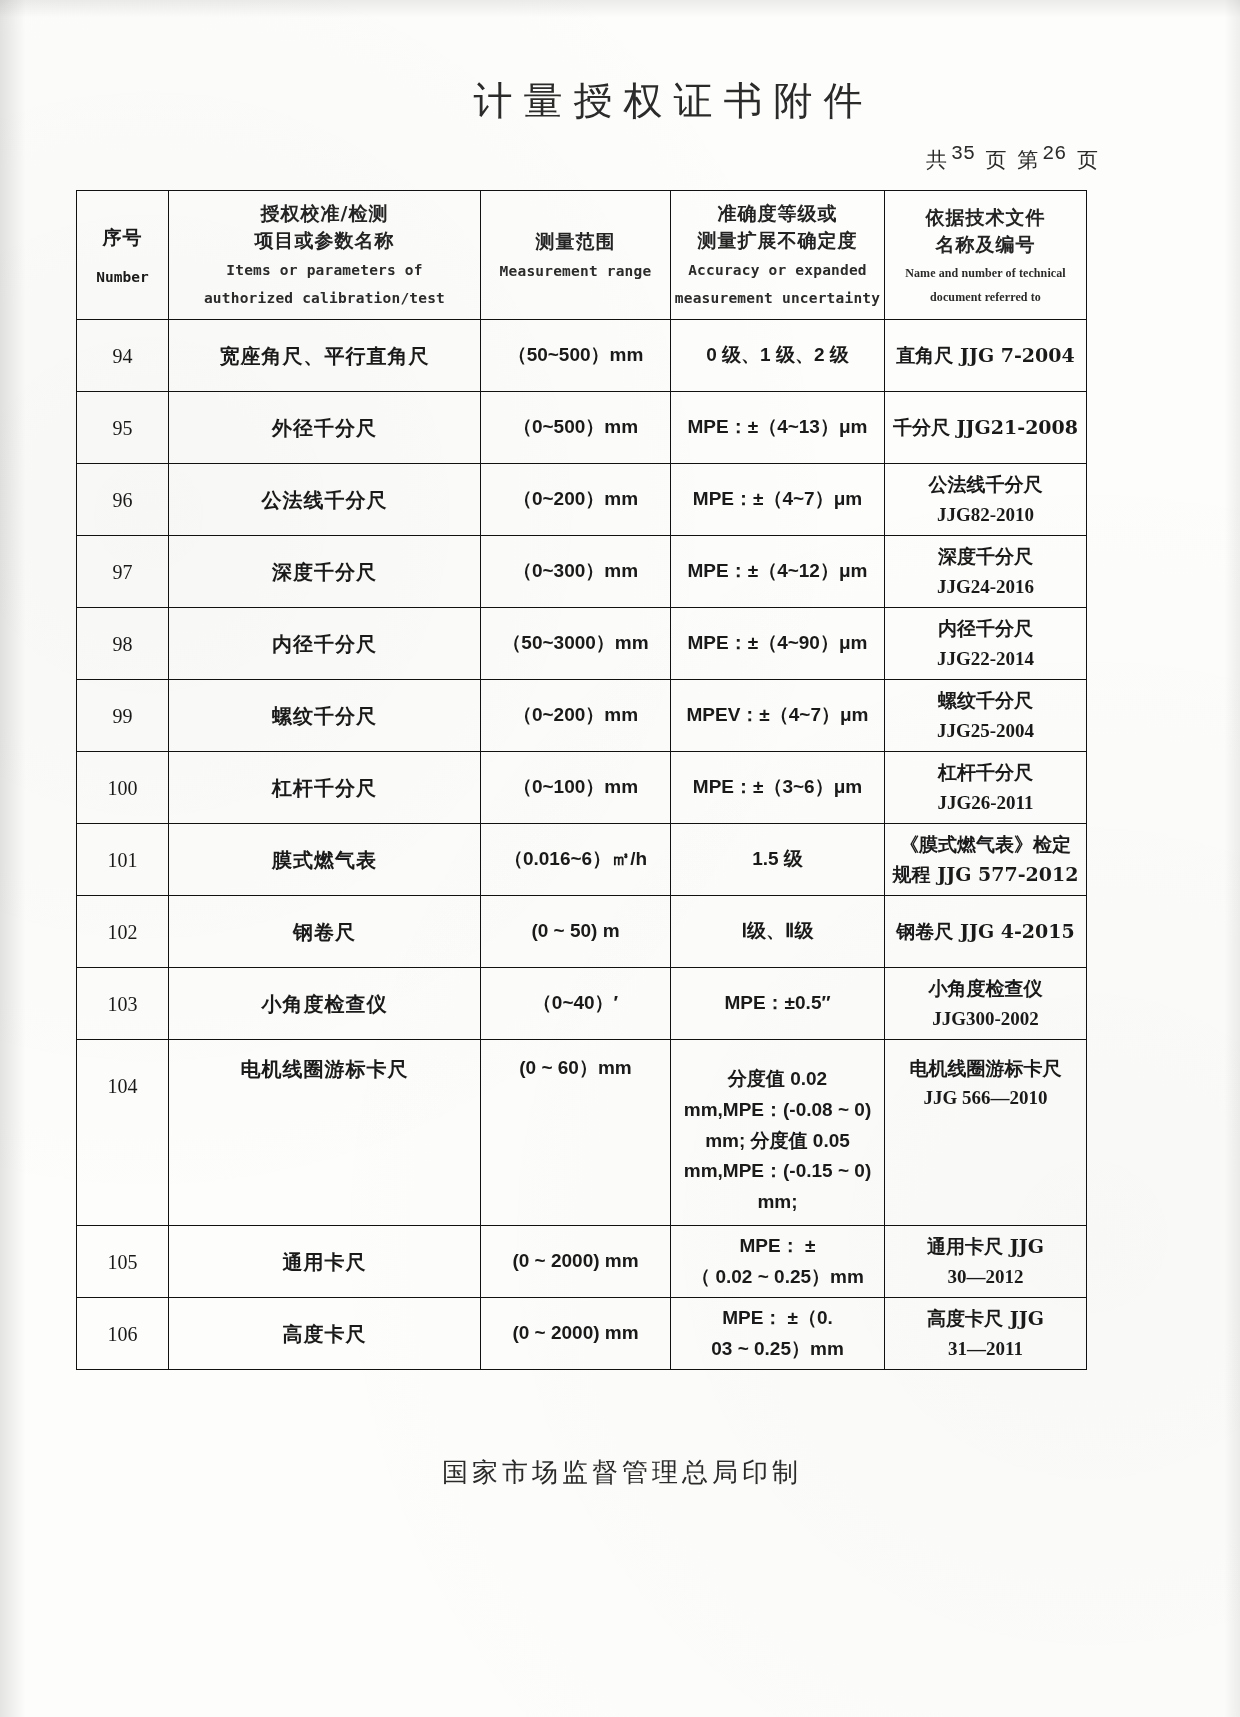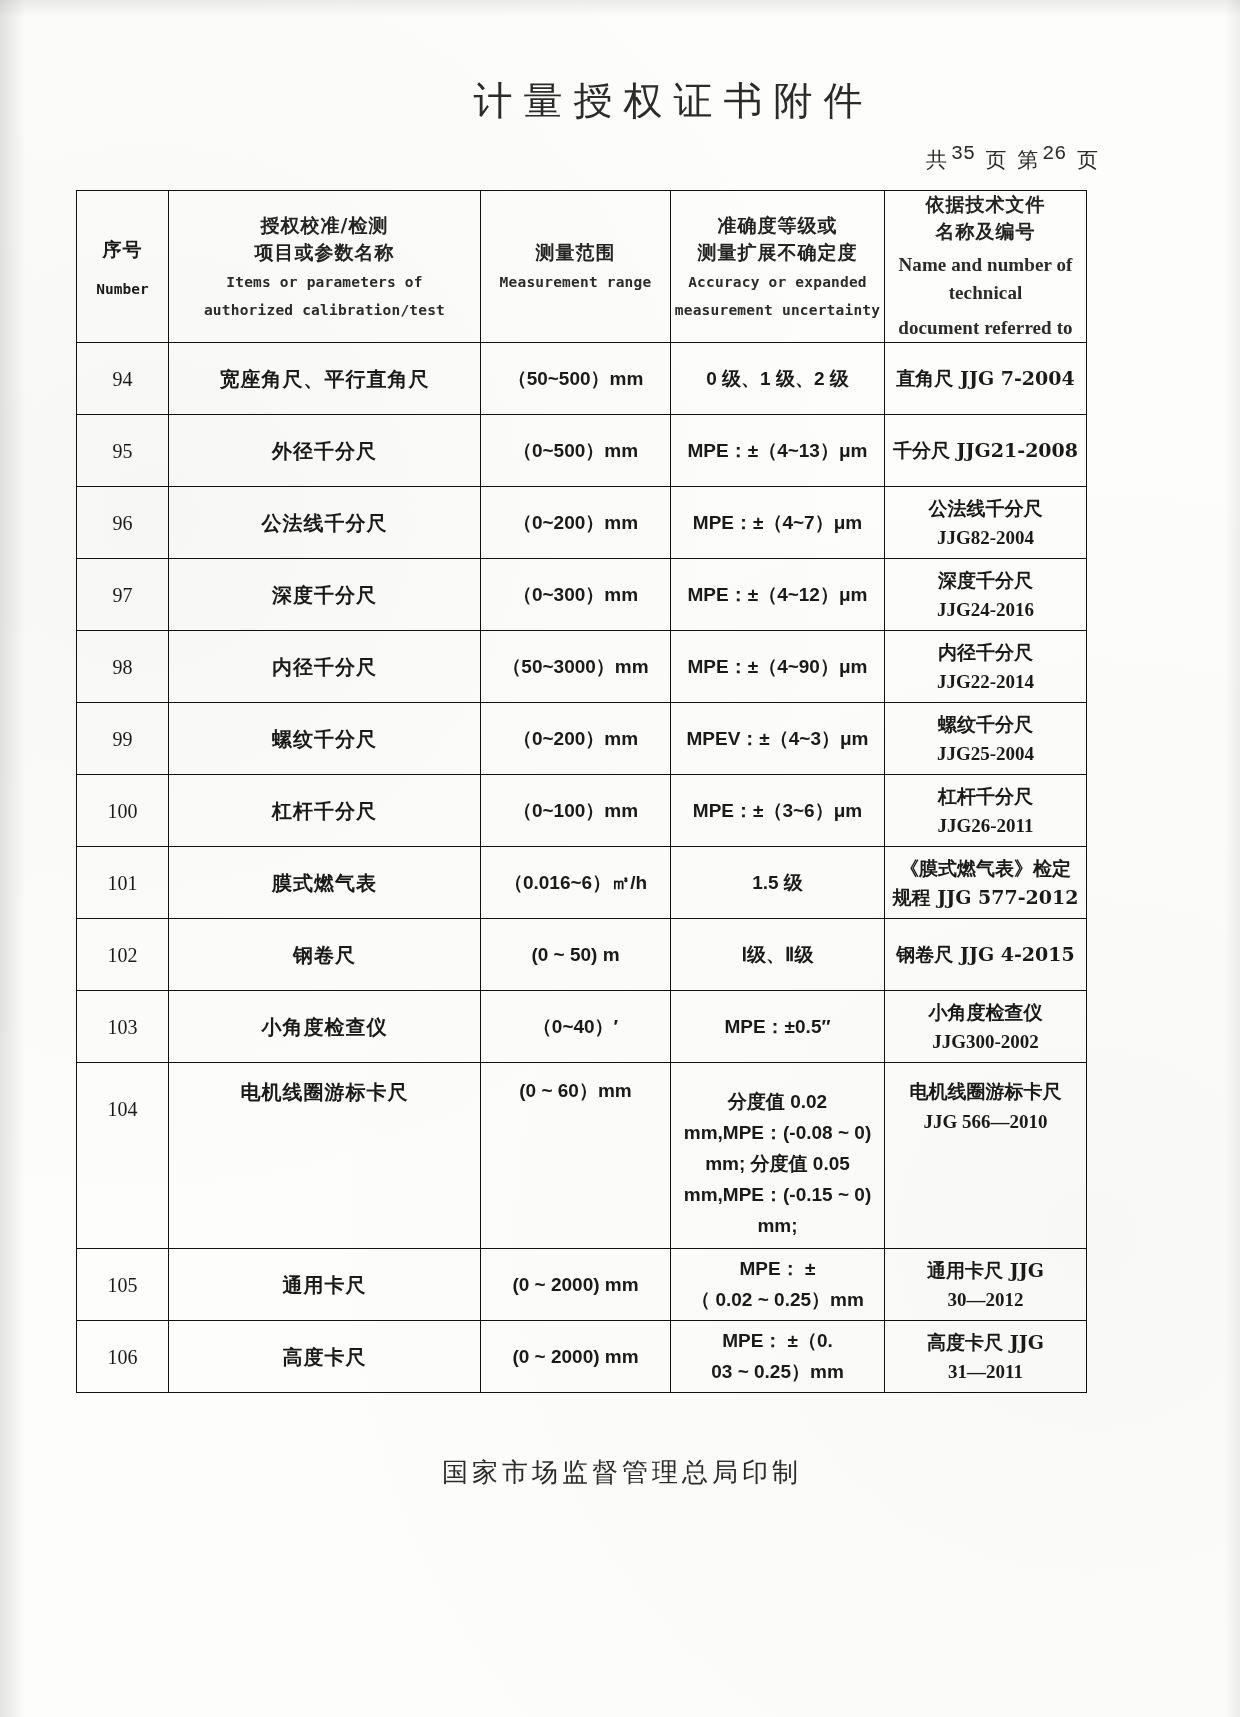--- a/index.html
+++ b/index.html
@@ -89,21 +89,21 @@
   }
   .hdr-en{
     font-size:14.5px;
     font-family:"DejaVu Sans Mono", monospace;
     line-height:1.5;
     letter-spacing:0.2px;
     color:#2b2b2b;
     margin-top:6px;
   }
   .hdr-en.small{
-    font-size:19px;
+    font-size:12px;
     font-family:"Liberation Serif", serif;
     letter-spacing:0.1px;
   }
   .hdr-num-cn{
     font-size:19px;
     font-family:"DejaVu Serif", serif;
     letter-spacing:1px;
   }
   .hdr-num-en{
     font-size:14.5px;
@@ -233,21 +233,21 @@
         <td class="c-doc">千分尺 JJG21-2008</td>
       </tr>
 
       <tr style="height:72px">
         <td class="c-no">96</td>
         <td class="c-item">公法线千分尺</td>
         <td class="c-range">（0~200）mm</td>
         <td class="c-acc">MPE：±（4~7）μm</td>
         <td class="c-doc">
           <div>公法线千分尺</div>
-          <div class="en">JJG82-2004</div>
+          <div class="en">JJG82-2010</div>
         </td>
       </tr>
 
       <tr style="height:72px">
         <td class="c-no">97</td>
         <td class="c-item">深度千分尺</td>
         <td class="c-range">（0~300）mm</td>
         <td class="c-acc">MPE：±（4~12）μm</td>
         <td class="c-doc">
           <div>深度千分尺</div>
@@ -263,21 +263,21 @@
         <td class="c-doc">
           <div>内径千分尺</div>
           <div class="en">JJG22-2014</div>
         </td>
       </tr>
 
       <tr style="height:72px">
         <td class="c-no">99</td>
         <td class="c-item">螺纹千分尺</td>
         <td class="c-range">（0~200）mm</td>
-        <td class="c-acc">MPEV：±（4~3）μm</td>
+        <td class="c-acc">MPEV：±（4~7）μm</td>
         <td class="c-doc">
           <div>螺纹千分尺</div>
           <div class="en">JJG25-2004</div>
         </td>
       </tr>
 
       <tr style="height:72px">
         <td class="c-no">100</td>
         <td class="c-item">杠杆千分尺</td>
         <td class="c-range">（0~100）mm</td>

